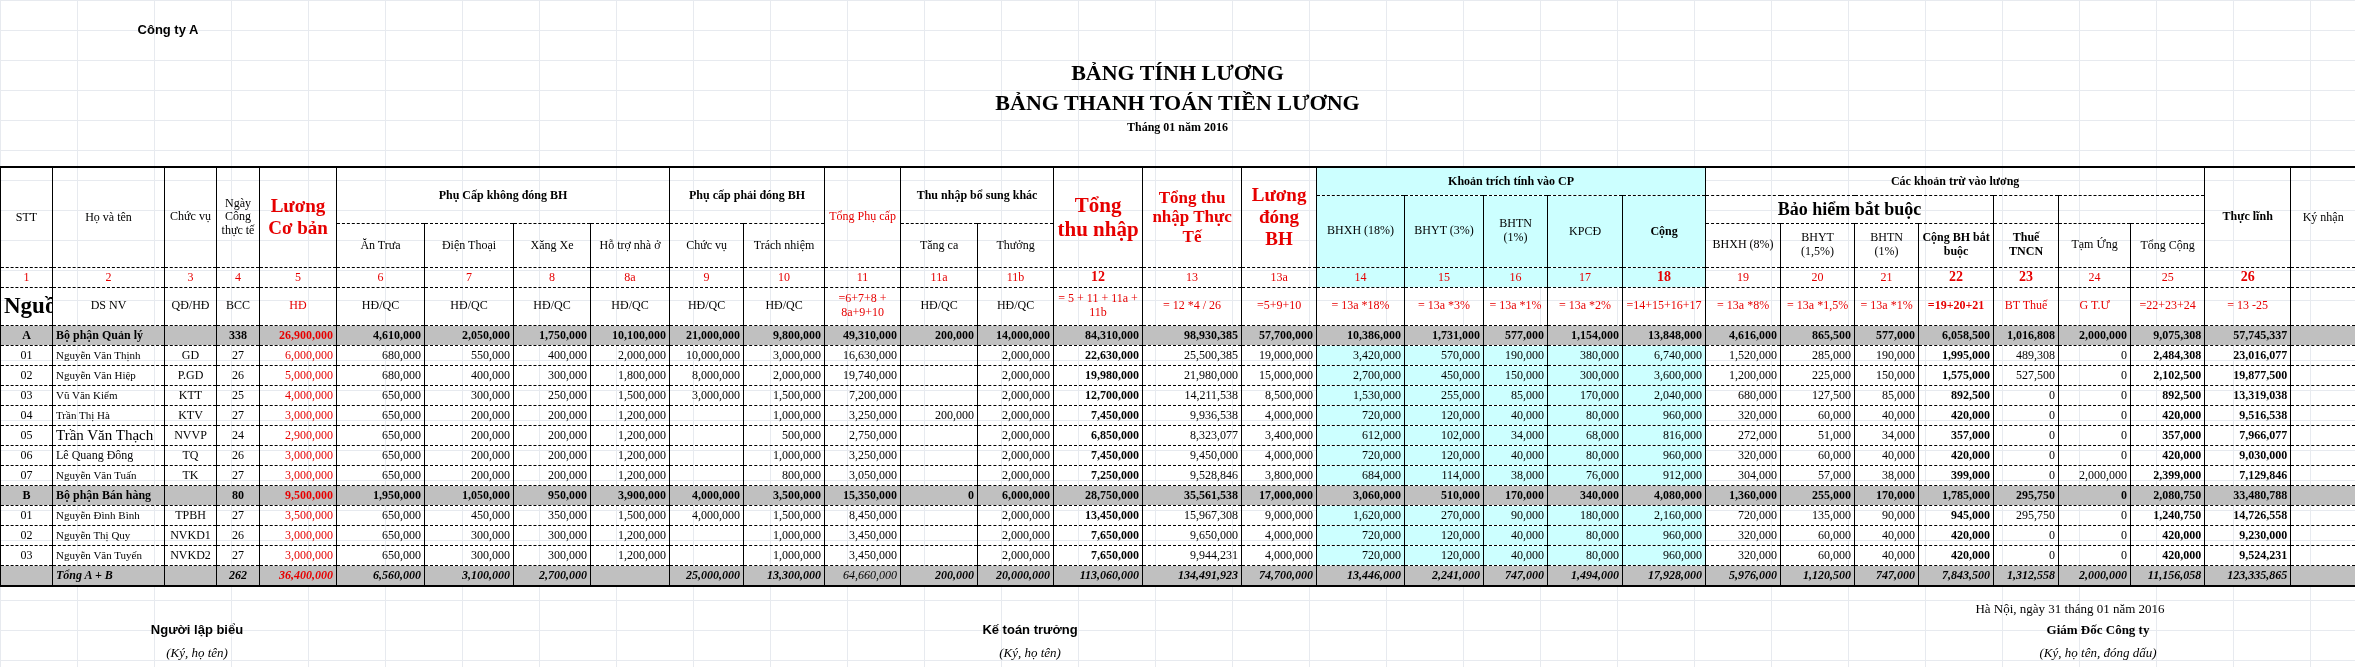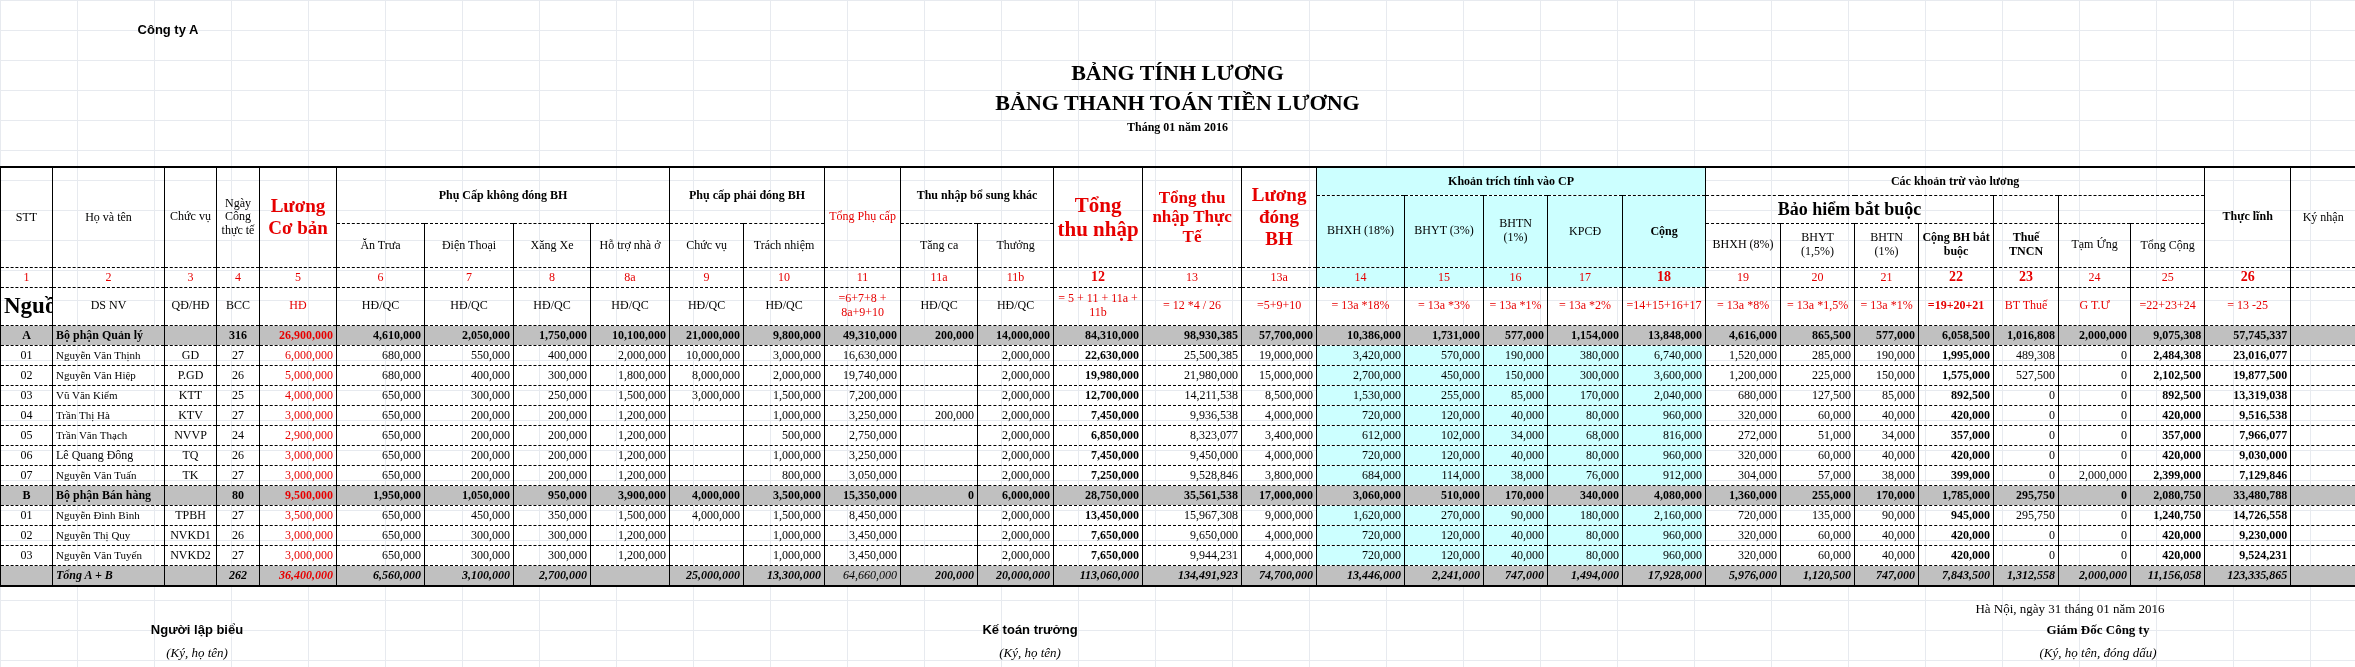--- a/index.html
+++ b/index.html
@@ -188,21 +188,21 @@
         <td class="vb c wrap red">=22+23+24</td>
         <td class="vb c wrap red">= 13 -25</td>
         <td class="vb c wrap"></td>
       </tr>
     </tbody>
   <tbody id="bodyrows">
       <tr class="gr" style="height: 19px;">
         <td class="vb c">A</td>
         <td class="vb">Bộ phận Quản lý</td>
         <td class="vb c"></td>
-        <td class="vb c">316</td>
+        <td class="vb c">338</td>
         <td class="vb num red">26,900,000</td>
         <td class="vb num">4,610,000</td>
         <td class="vb num">2,050,000</td>
         <td class="vb num">1,750,000</td>
         <td class="vb num">10,100,000</td>
         <td class="vb num">21,000,000</td>
         <td class="vb num">9,800,000</td>
         <td class="vb num">49,310,000</td>
         <td class="vb num">200,000</td>
         <td class="vb num">14,000,000</td>
@@ -351,21 +351,21 @@
         <td class="vb num">40,000</td>
         <td class="vb num b">420,000</td>
         <td class="vb num">0</td>
         <td class="vb num">0</td>
         <td class="vb num b">420,000</td>
         <td class="vb num b">9,516,538</td>
         <td class="vb num"></td>
       </tr>
       <tr style="height: 19px;">
         <td class="vb c">05</td>
-        <td class="vb" style="font-size: 11px;">Trần Văn Thạch</td>
+        <td class="vb" style="font-size: 15px;">Trần Văn Thạch</td>
         <td class="vb c">NVVP</td>
         <td class="vb c">24</td>
         <td class="vb num red">2,900,000</td>
         <td class="vb num">650,000</td>
         <td class="vb num">200,000</td>
         <td class="vb num">200,000</td>
         <td class="vb num">1,200,000</td>
         <td class="vb num"></td>
         <td class="vb num">500,000</td>
         <td class="vb num">2,750,000</td>

